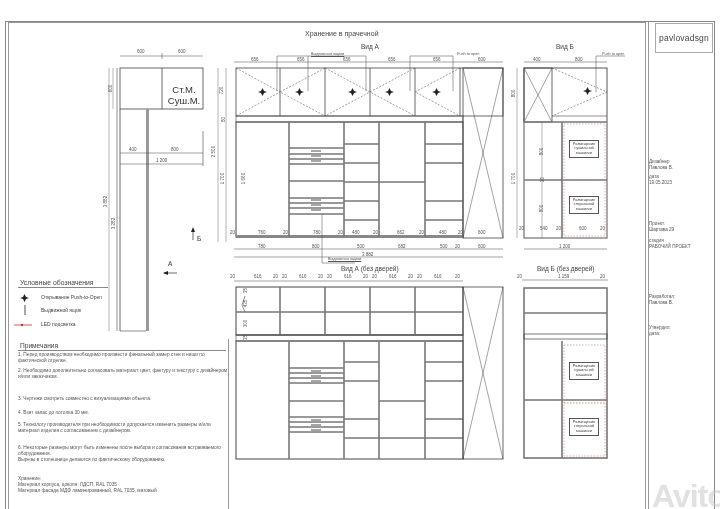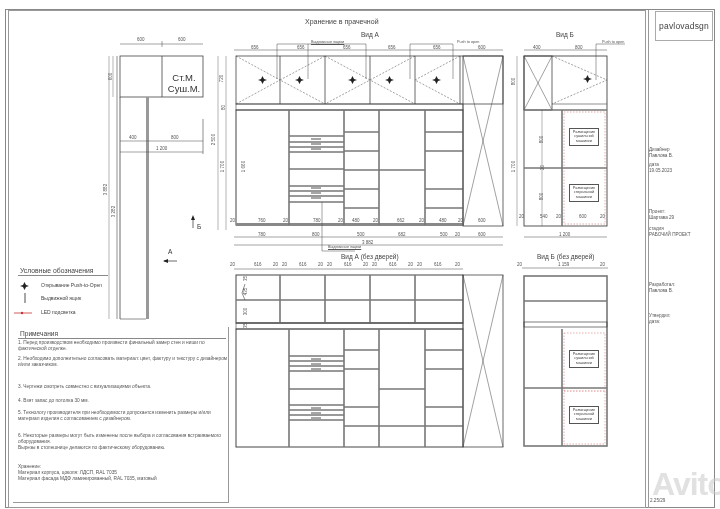--- a/index.html
+++ b/index.html
@@ -1,17 +1,17 @@
 <!DOCTYPE html>
 <html><head>
 <meta charset="utf-8">
 <style>
   html,body{margin:0;padding:0;background:#fff;}
   body{width:720px;height:509px;position:relative;overflow:hidden;font-family:"Liberation Sans",sans-serif;color:#333;}
-  .sheet{position:absolute;left:0;top:4px;width:720px;height:438px;}
+  .sheet{position:absolute;left:0;top:16px;width:720px;height:438px;}
   .abs{position:absolute;}
   .frame-outer{position:absolute;left:5px;top:5px;width:710px;height:499px;border:1px solid #888;box-sizing:border-box;}
   .frame-inner2{position:absolute;left:8px;top:6px;width:638px;height:498px;border:1px solid #999;box-sizing:border-box;}
   .sidebar-line{position:absolute;left:648px;top:6px;width:1px;height:498px;background:#999;}
   .logo-box{position:absolute;left:655px;top:7px;width:58px;height:30px;border:1px solid #aaa;box-sizing:border-box;display:flex;align-items:center;justify-content:center;font-size:8.5px;color:#444;letter-spacing:0.2px;}
   .tb{position:absolute;left:649px;font-size:4.6px;line-height:6px;color:#555;}
   .title{position:absolute;font-size:7px;color:#444;white-space:nowrap;}
   .small{font-size:4.5px;color:#555;white-space:nowrap;}
   .legend-title{position:absolute;left:20px;top:263px;font-size:6.8px;color:#444;}
   .legend-line{position:absolute;left:18px;top:271px;width:90px;height:1px;background:#888;}

